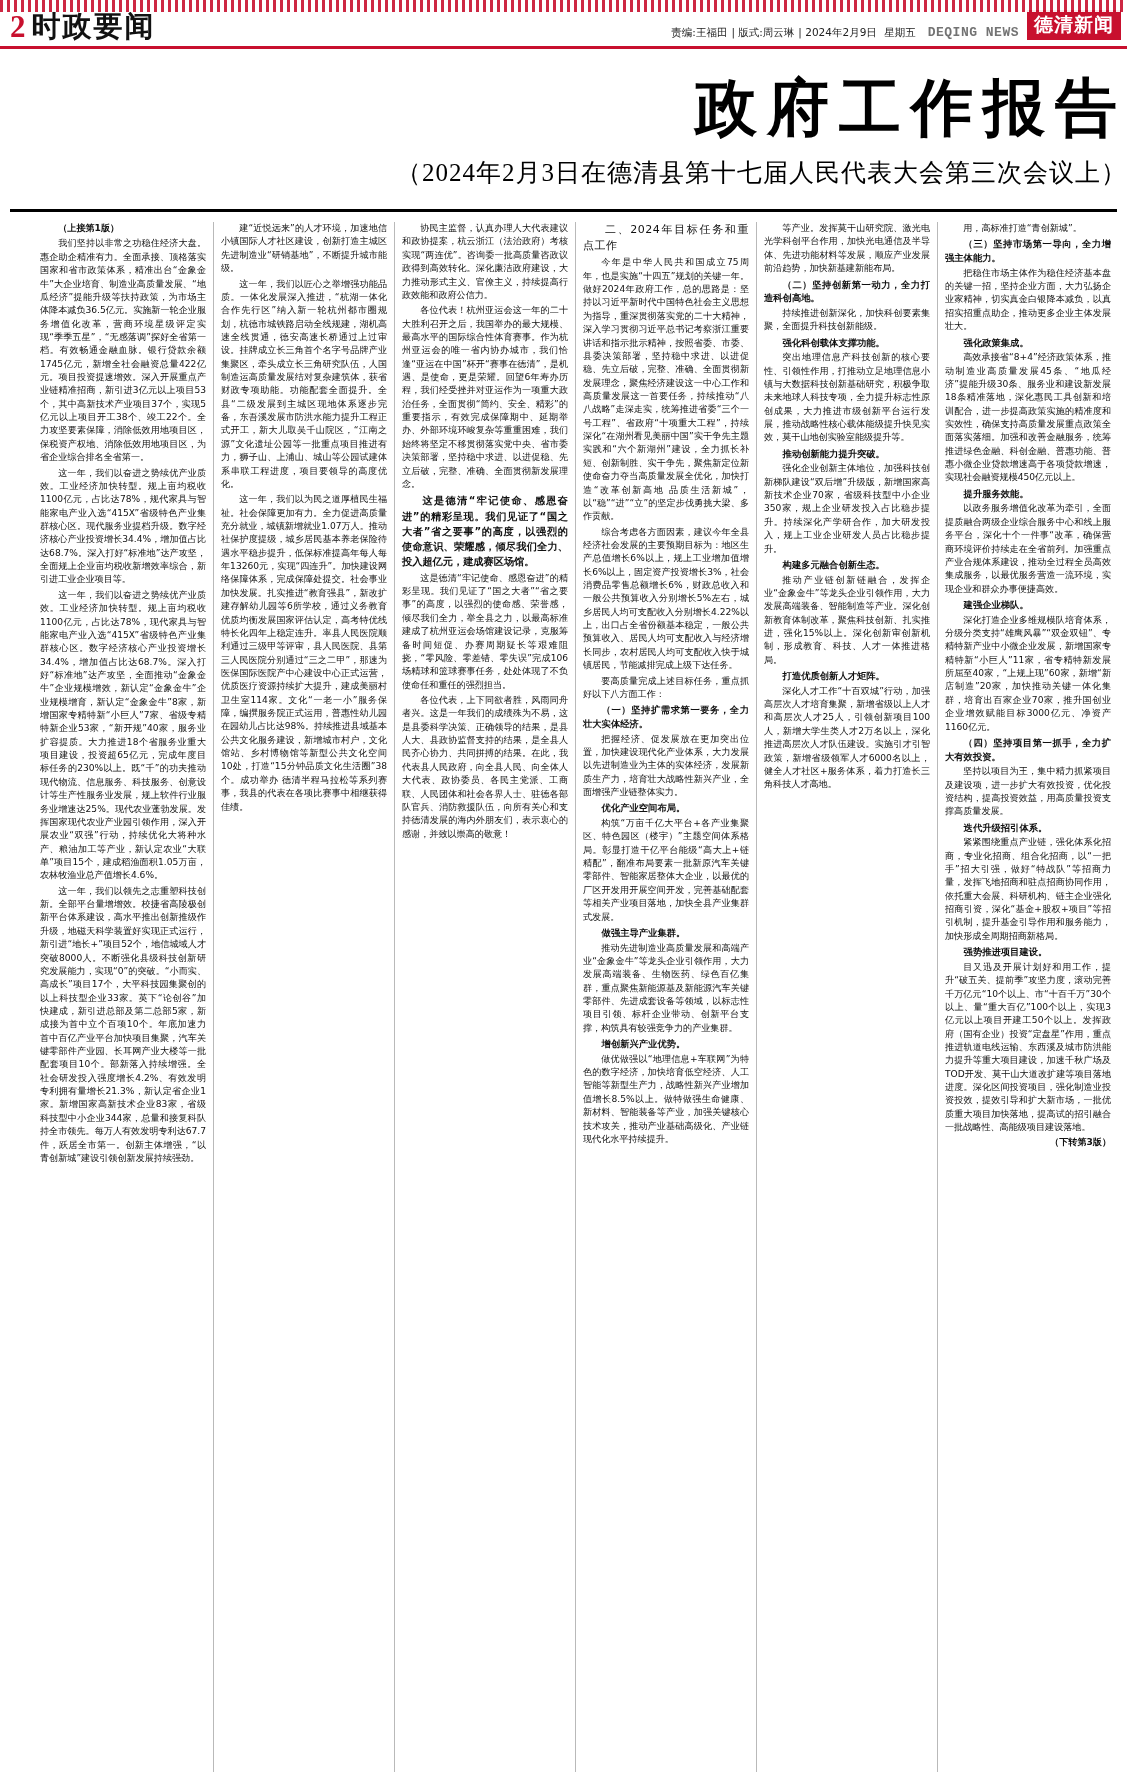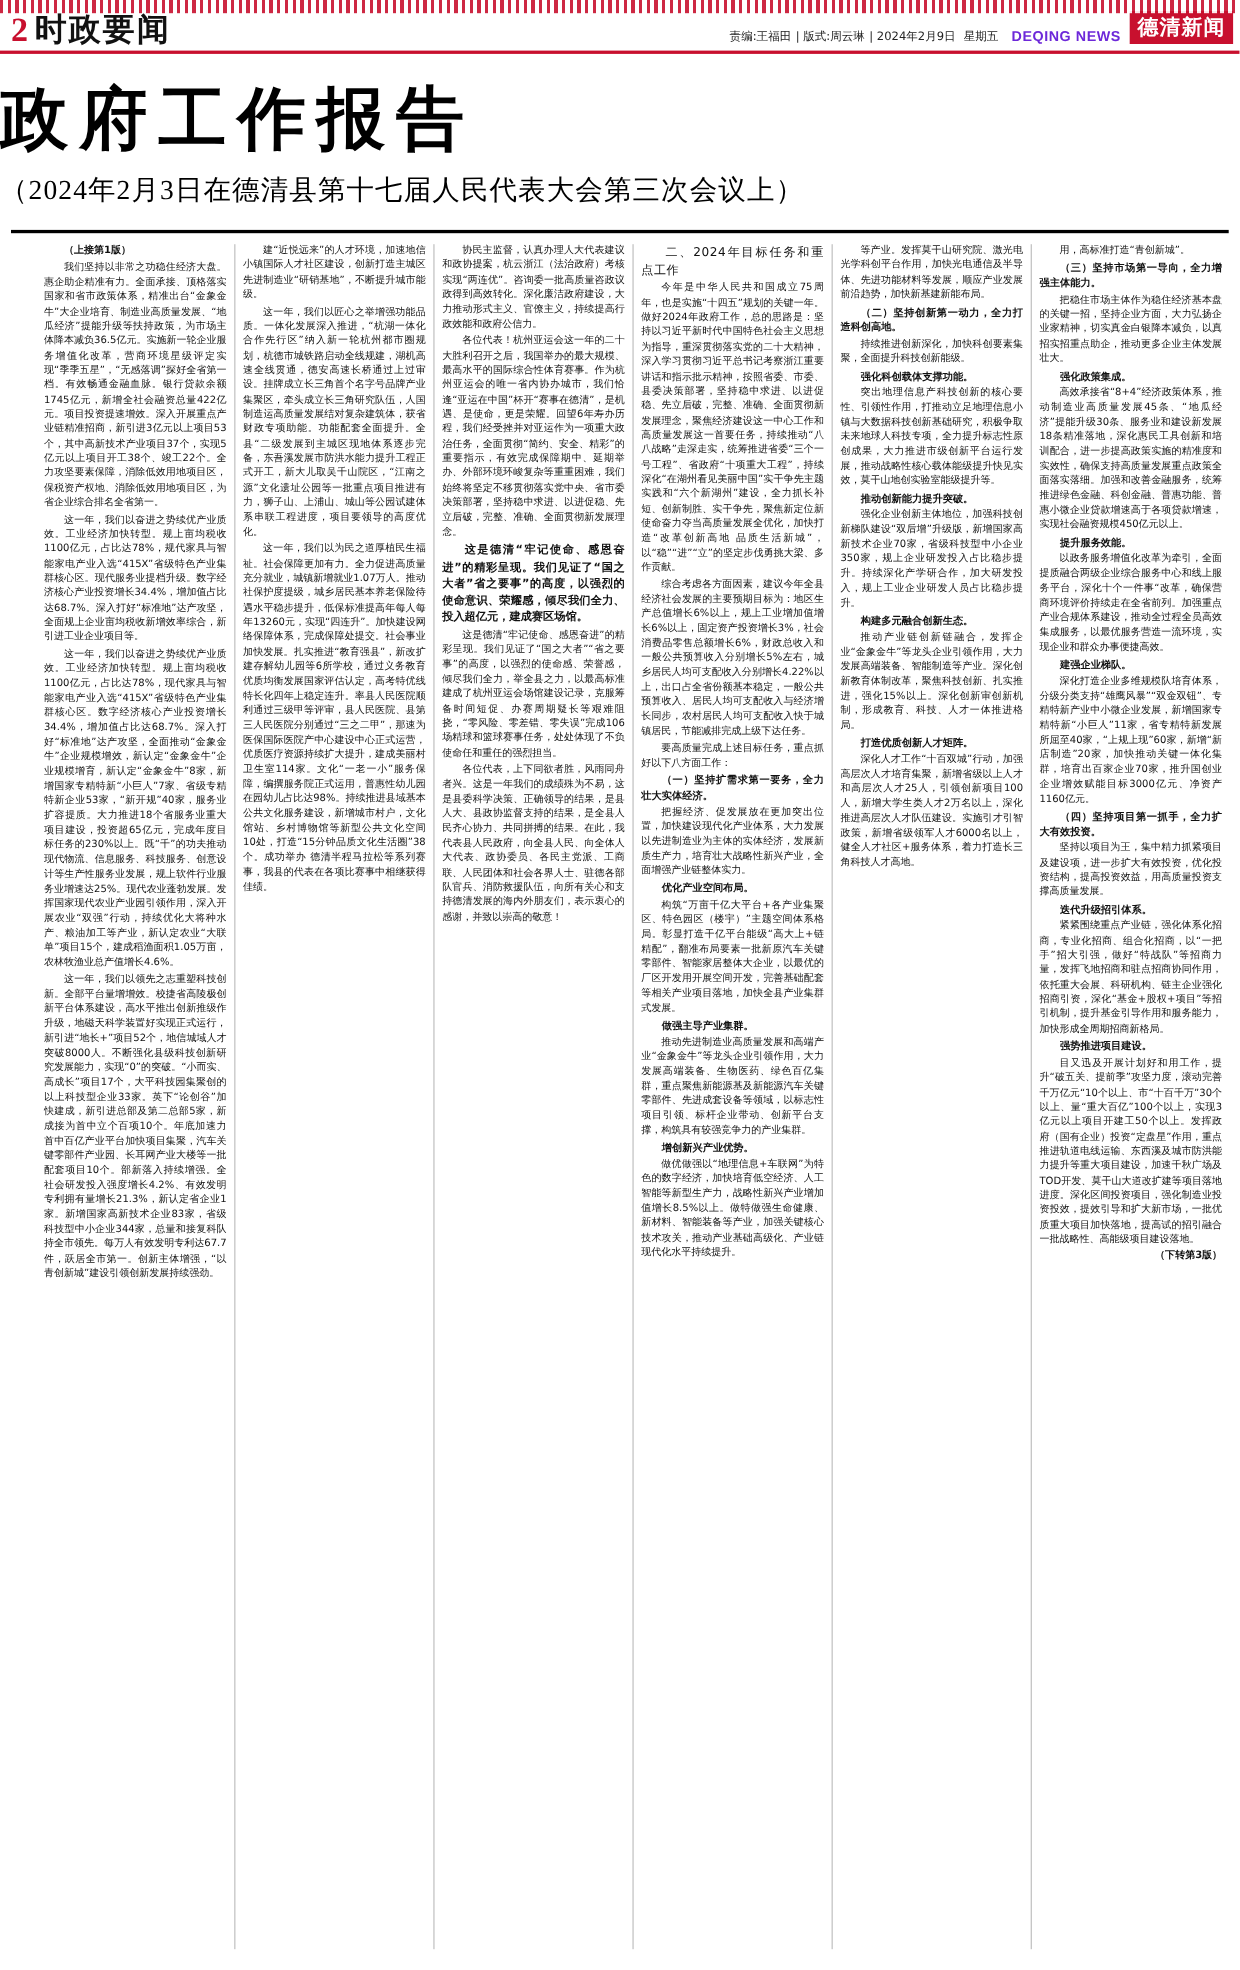--- a/index.html
+++ b/index.html
@@ -34,29 +34,29 @@
     line-height:1;padding-bottom:5px;color:#111;
   }
   .masthead-right{
     margin-left:auto;display:flex;align-items:flex-end;gap:8px;
     padding:0 6px 6px 0;
   }
   .credits{font-size:10.5px;color:#222;white-space:nowrap;}
   .credits span{margin-right:4px;margin-top:19px;}
   .deqing-en{
     font-size:13px;font-weight:bold;letter-spacing:.5px;
-    font-family:Liberation Sans, sans-serif;color:#6d28d9;white-space:nowrap;margin-top:36px;
+    font-family:Liberation Mono, monospace;color:#737373;white-space:nowrap;margin-top:36px;
   }
   .logo-box{
     background:#c8102e;color:#fff;font-size:19px;font-weight:bold;
     padding:2px 7px 2px 7px;letter-spacing:1px;white-space:nowrap;
     font-family:"DejaVu Sans",sans-serif;
   }
   
-  .headline-wrap{text-align:left;padding:26px 0 6px 0;}
+  .headline-wrap{text-align:right;padding:26px 0 6px 0;}
   .headline{
     font-size:62px;font-weight:bold;letter-spacing:10px;
     font-family:"DejaVu Sans",sans-serif;color:#000;line-height:1.05;
   }
   .subheadline{
     margin-top:16px;font-size:25px;letter-spacing:1px;color:#000;
     font-family:"Liberation Serif","DejaVu Serif",serif;
   }
   .rule-thick{border-top:3px solid #000;margin:14px 10px 0 10px;}
   

